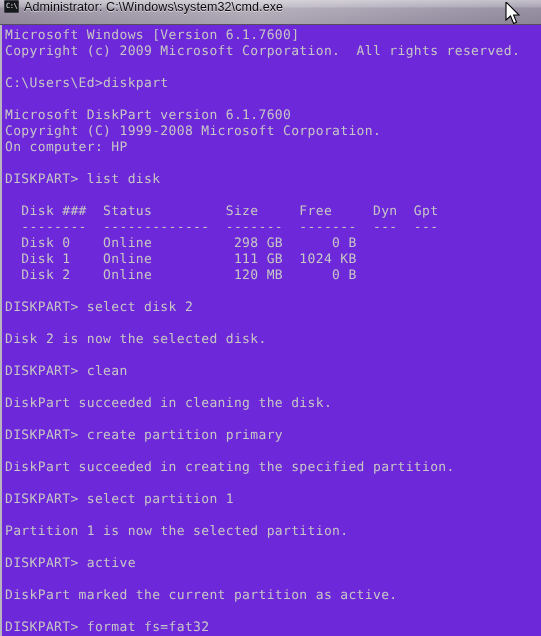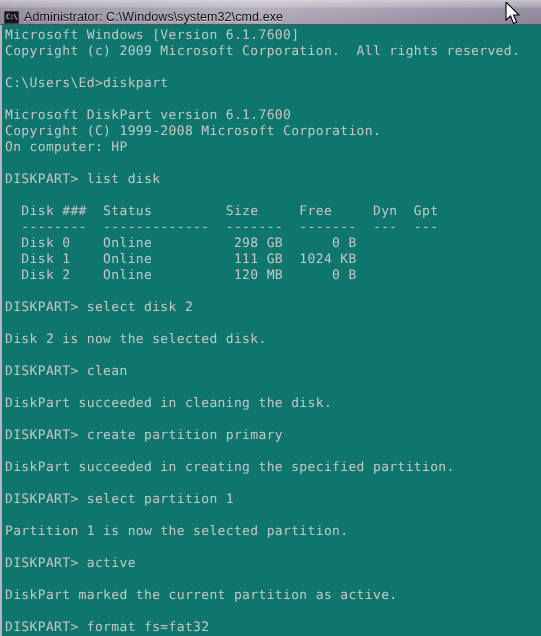--- a/index.html
+++ b/index.html
@@ -36,21 +36,21 @@
         #8d8496 0%,
         #9a93a3 14%,
         #a49dac 32%,
         #b0a9b6 48%,
         #a59eae 64%,
         #968fa2 82%,
         #8a8296 100%);
     box-sizing: border-box;
     border-bottom: 1px solid #55505d;
     display: flex;
-    align-items: flex-end;
+    align-items: flex-start;
     overflow: hidden;
   }
   .title-icon {
     width: 15px;
     height: 13px;
     margin-left: 4px;
     margin-right: 5px;
     background: #15171b;
     border: 1px solid #3a3f47;
     border-radius: 1px;
@@ -85,21 +85,21 @@
     width: 18px;
     height: 26px;
     pointer-events: none;
   }
   
   .console {
     position: absolute;
     top: 25px; left: 0;
     width: 541px;
     height: 611px;
-    background: #0f766e;
+    background: #6d28d9;
     box-sizing: border-box;
     border-left: 2px solid #b9b4c0;
     overflow: hidden;
   }
   .screen {
     padding: 3px 0 0 3px;
     font-family: "DejaVu Sans Mono", monospace;
     font-size: 13px;
     line-height: 16px;
     color: #c6c6c6;

